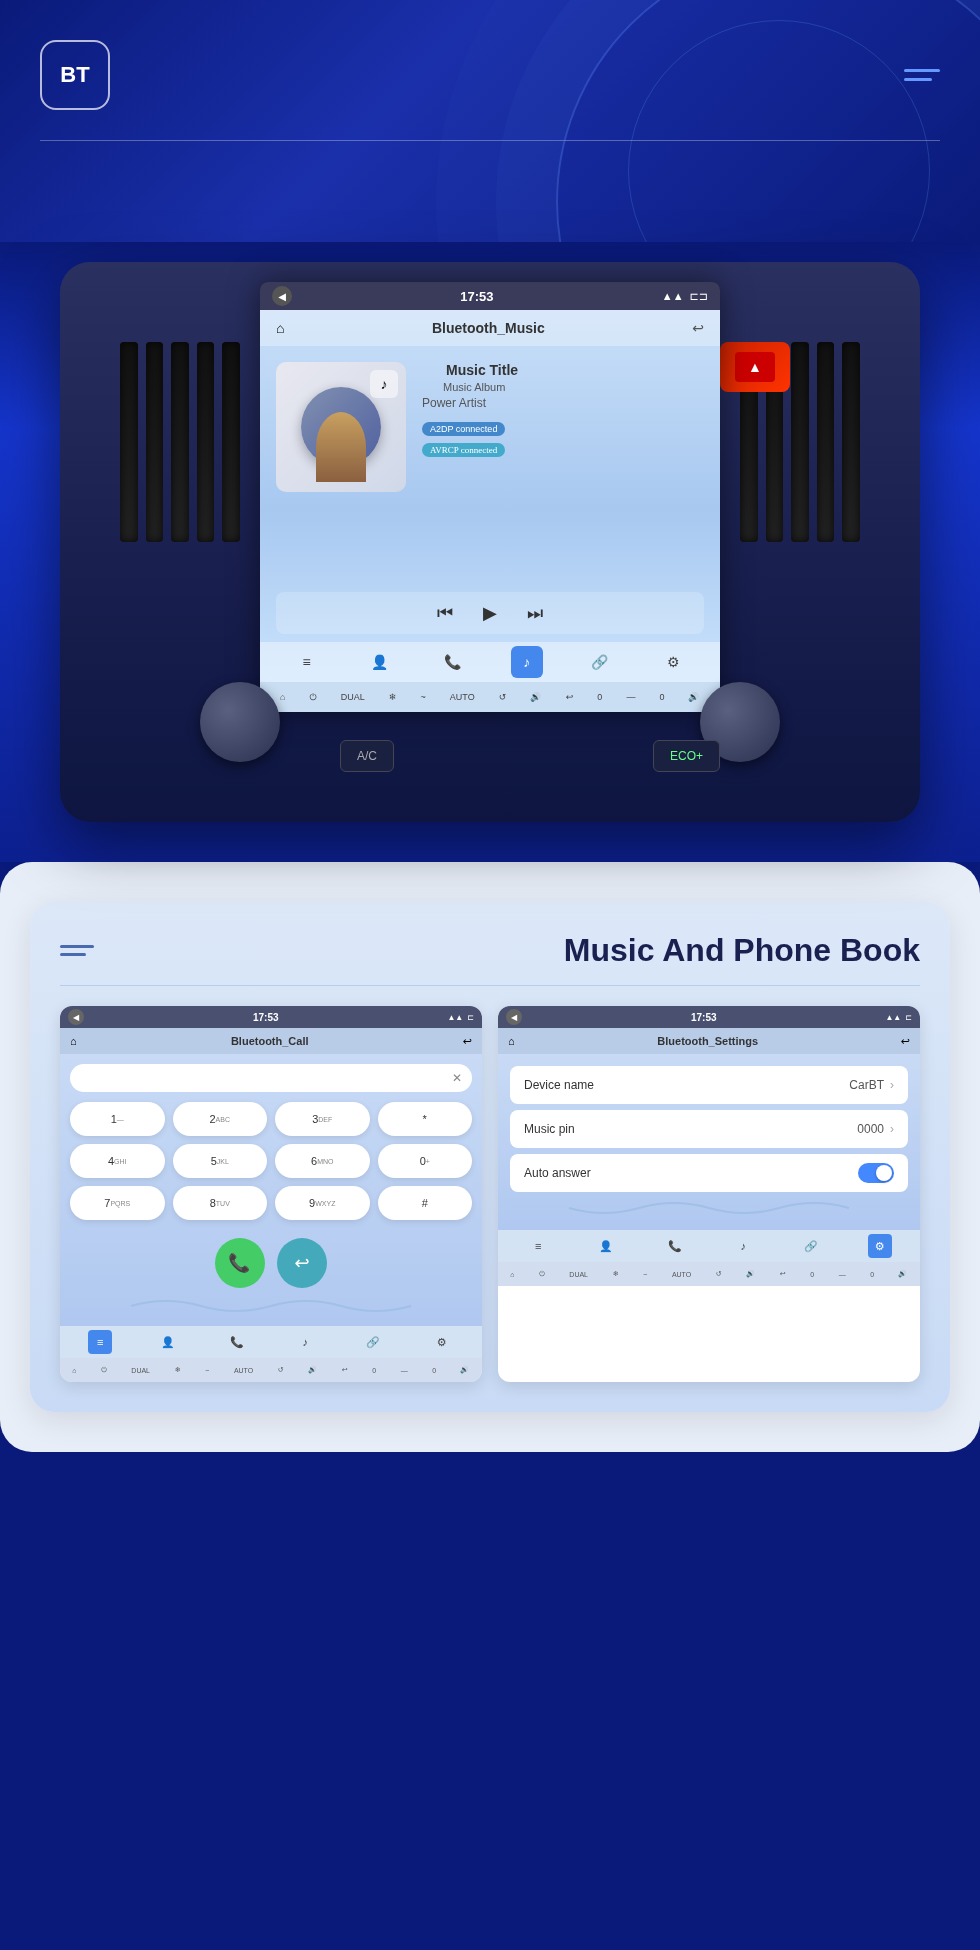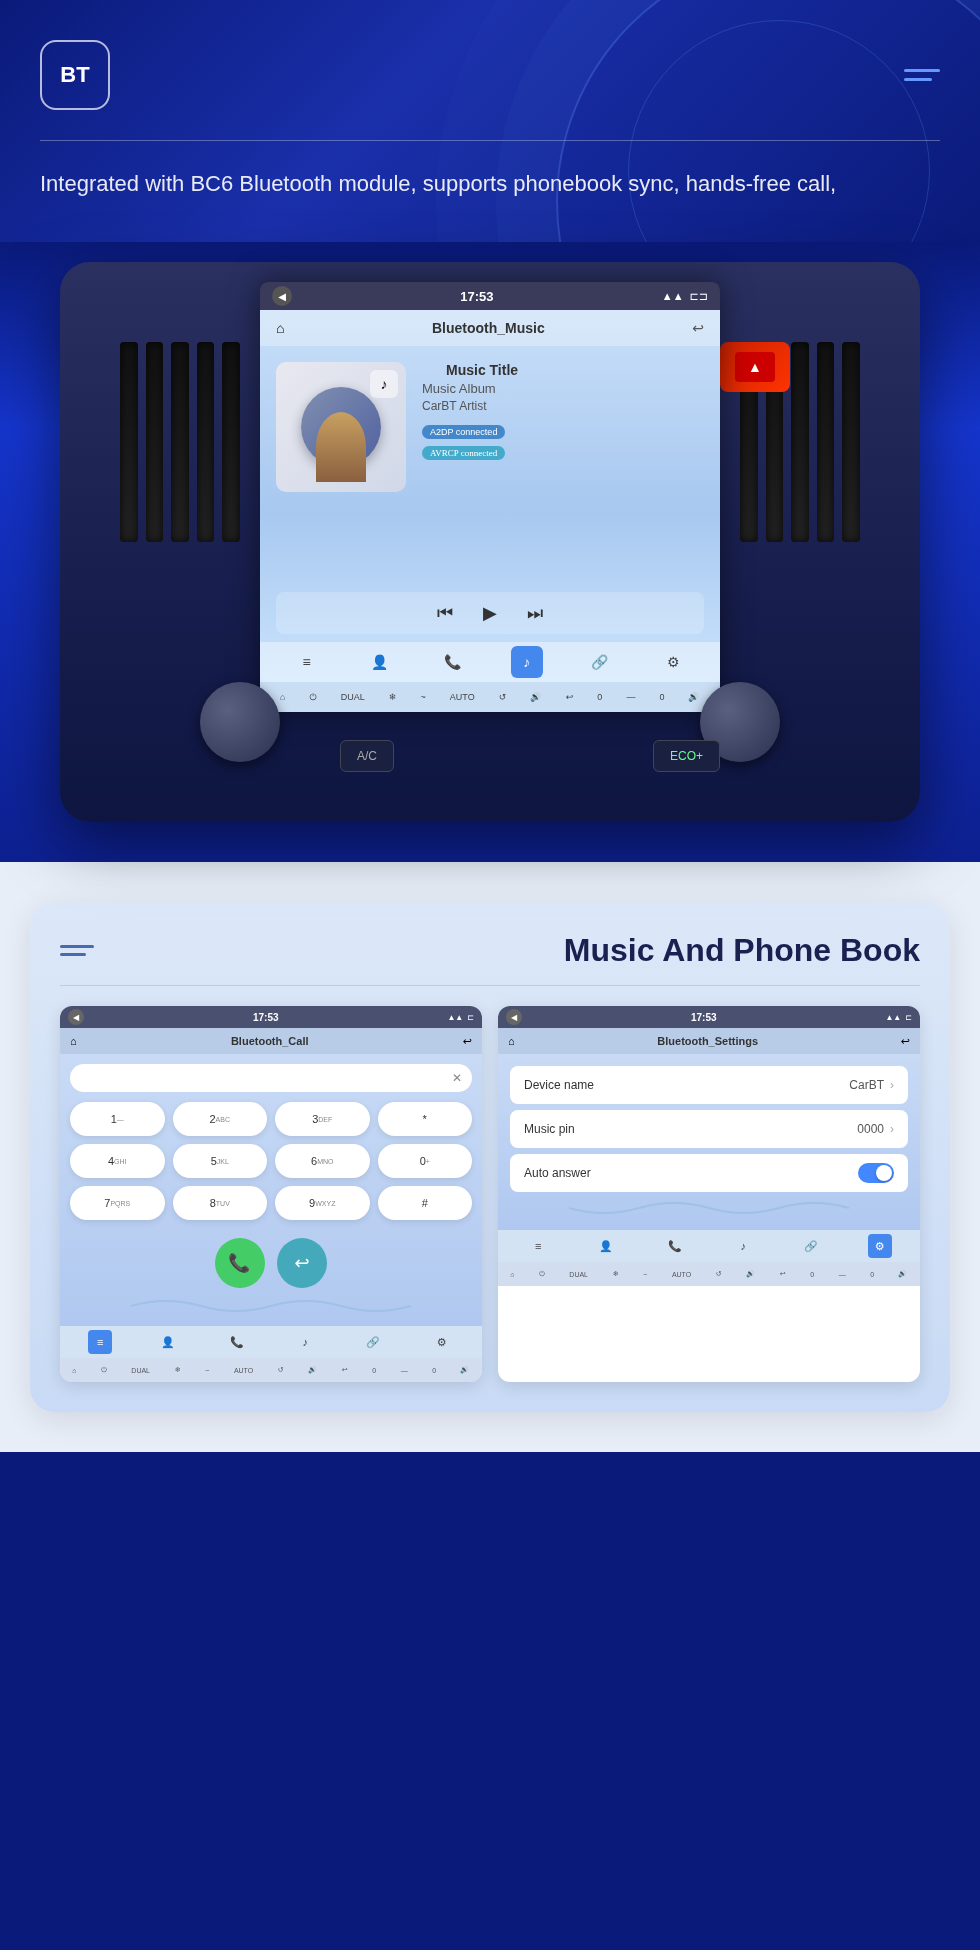--- a/index.html
+++ b/index.html
@@ -200,21 +200,21 @@
     }
     .album-art-center {
       width: 20px; height: 20px;
       border-radius: 50%;
       background: #ccc;
     }
     .music-info {
       flex: 1;
     }
     .music-info-title { font-size: 14px; font-weight: bold; color: #333; margin-bottom: 3px; padding-left: 24px; }
-    .music-info-album { font-size: 13px; color: #555; margin-bottom: 3px; }
+    .music-info-album { font-size: 11px; color: #555; margin-bottom: 3px; margin-left: 21px; }
     .music-info-artist { font-size: 12px; color: #555; margin-bottom: 8px; }
     .badge {
       display: inline-block;
       padding: 2px 8px;
       border-radius: 10px;
       font-size: 9px;
       margin-bottom: 3px;
     }
     .badge-blue { background: #4488cc; color: white; }
     .badge-teal { background: #44aacc; color: white; font-family: Liberation Serif, serif; }
@@ -314,20 +314,21 @@
       font-size: 12px;
       padding: 8px 16px;
       border-radius: 6px;
     }
 
     
     .bottom-section {
       background: #e8eef8;
       margin: 0;
       padding: 40px 30px;
+      border-radius: 32px;
     }
     .card {
       background: linear-gradient(180deg, #dce8f8 0%, #c8daf5 100%);
       border-radius: 24px;
       padding: 30px;
       box-shadow: 0 8px 30px rgba(0,0,0,0.1);
     }
     .card-header {
       display: flex;
       align-items: center;
@@ -491,21 +492,21 @@
       <span>BT</span>
     </div>
     <div class="hamburger-icon">
       <span></span>
       <span></span>
     </div>
   </div>
 
   <div class="divider-line"></div>
   <p class="description">
-    <span>Integrated with BC6 Bluetooth module, supports phonebook sync, hands-free call,</span><br>
+    <br>
   </p>
 </div>
 
 <div class="car-section">
   <div class="car-container">
     <div class="car-body">
 
       <div class="vent-left">
         <div class="vent-slot"></div>
         <div class="vent-slot"></div>
@@ -549,21 +550,21 @@
                 <div class="album-art-inner">
                   <div class="album-art-center"></div>
                 </div>
                 <div style="position:absolute;bottom:10px;left:50%;transform:translateX(-50%);width:50px;height:70px;background:linear-gradient(180deg,#c8a060,#8a6040);border-radius:50% 50% 0 0;overflow:hidden;"></div>
               </div>
               <div class="music-note-badge">♪</div>
             </div>
             <div class="music-info">
               <div class="music-info-title">Music Title</div>
               <div class="music-info-album">Music Album</div>
-              <div class="music-info-artist">CarBT Artist</div>
+              <div class="music-info-artist">Power Artist</div>
               <div class="badge badge-blue">A2DP connected</div><br>
               <div class="badge badge-teal">AVRCP connected</div>
             </div>
           </div>
           <div class="music-controls">
             <span class="ctrl-btn">⏮</span>
             <span class="ctrl-btn">▶</span>
             <span class="ctrl-btn">⏭</span>
           </div>
           <div class="screen-bottom-tabs">

